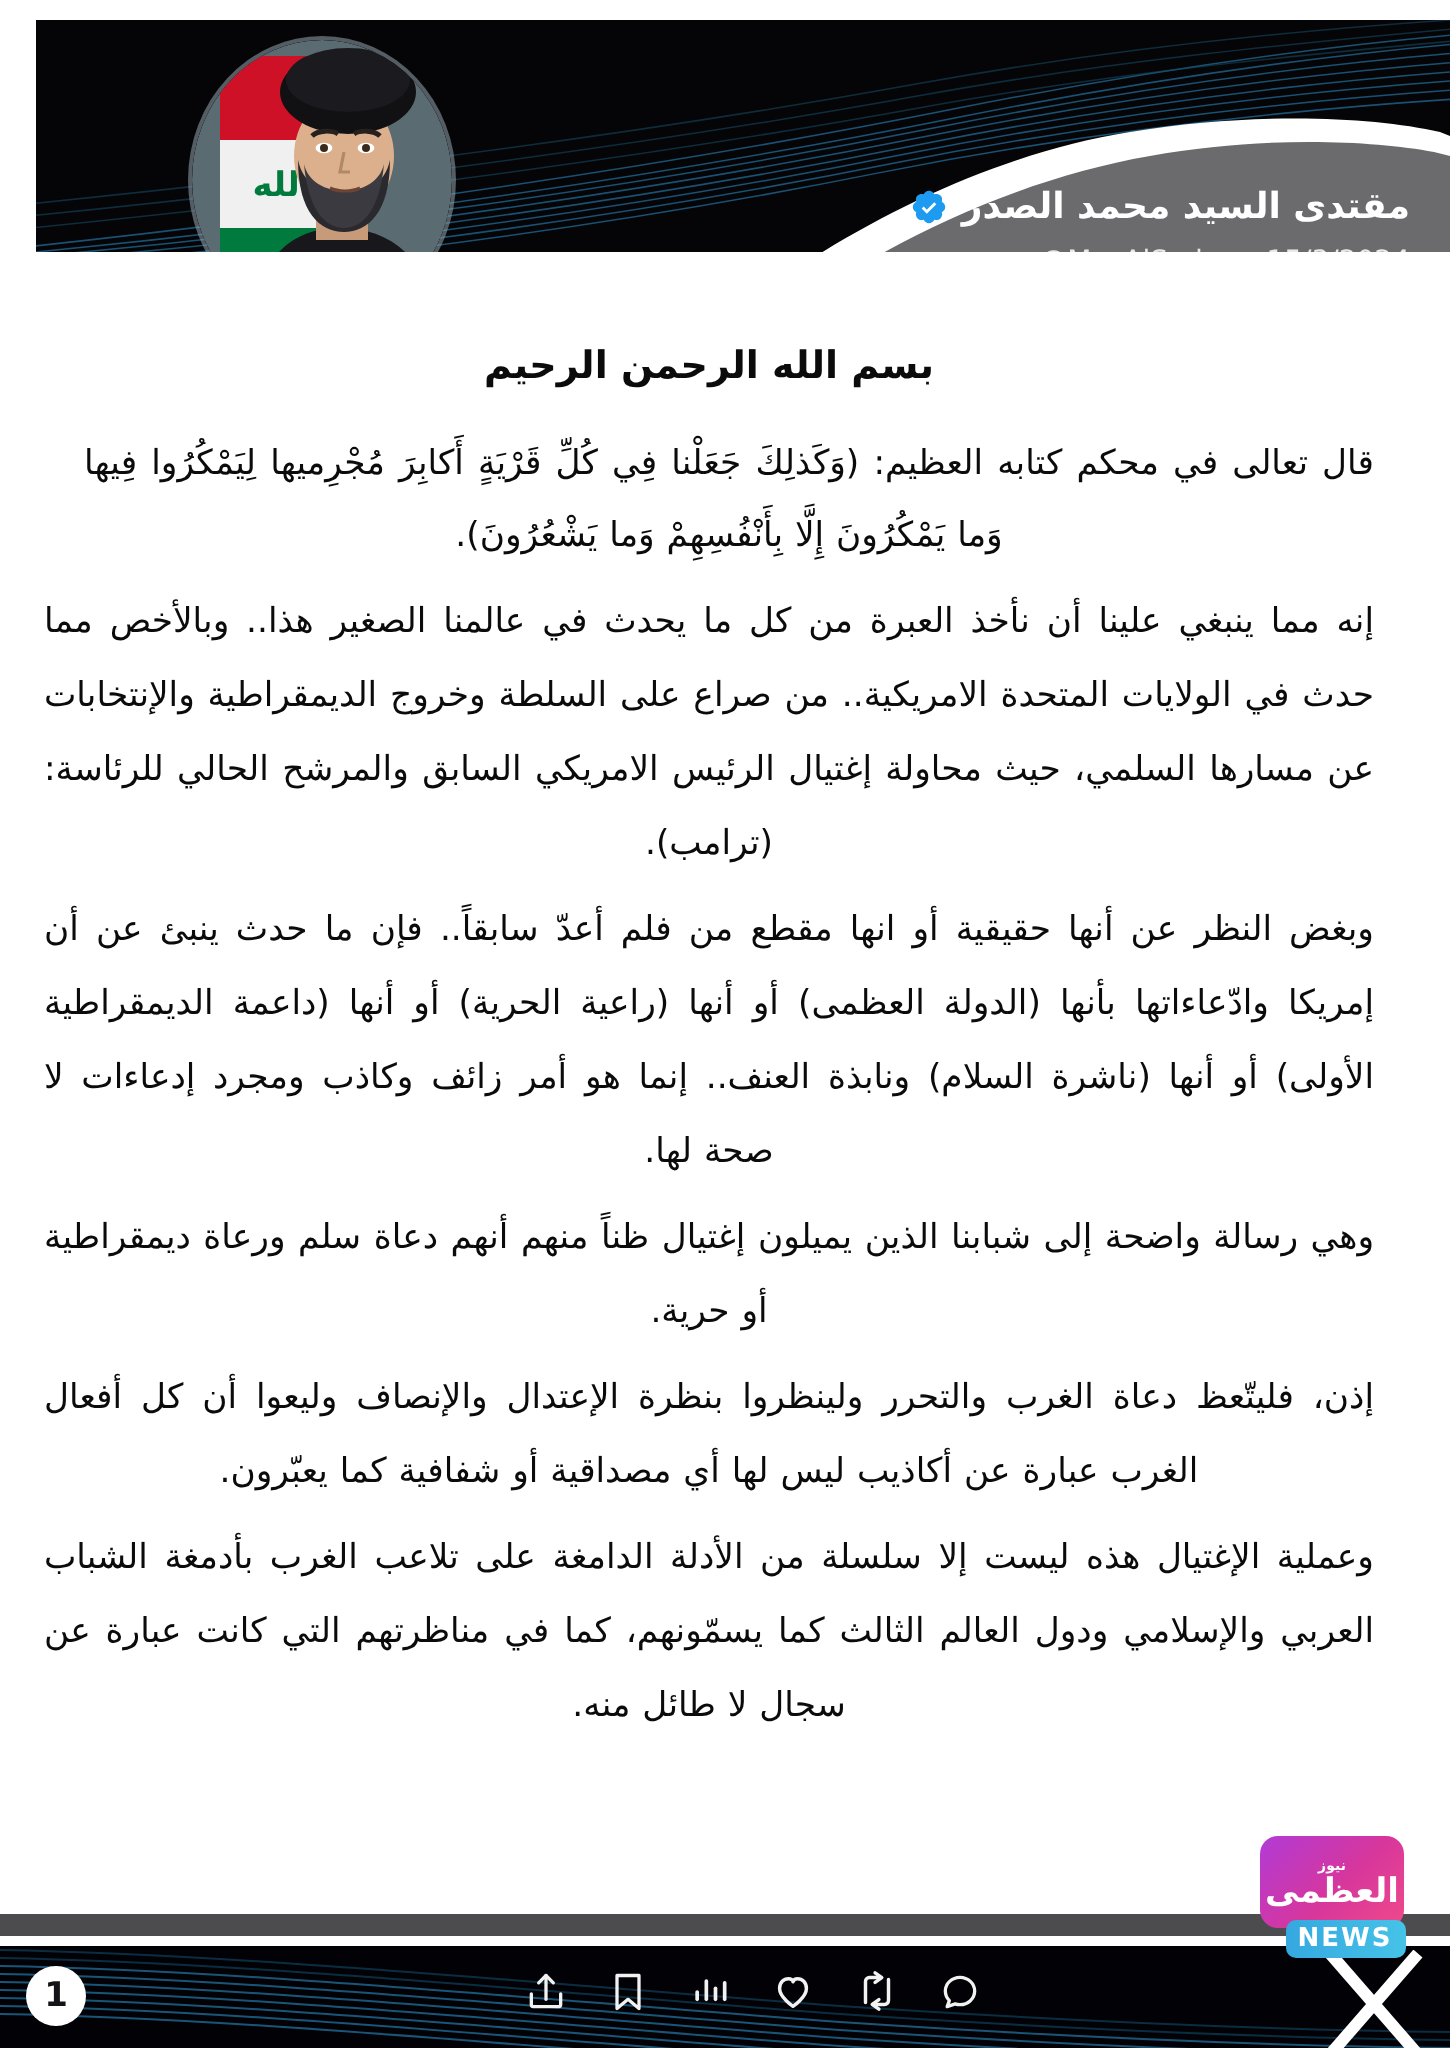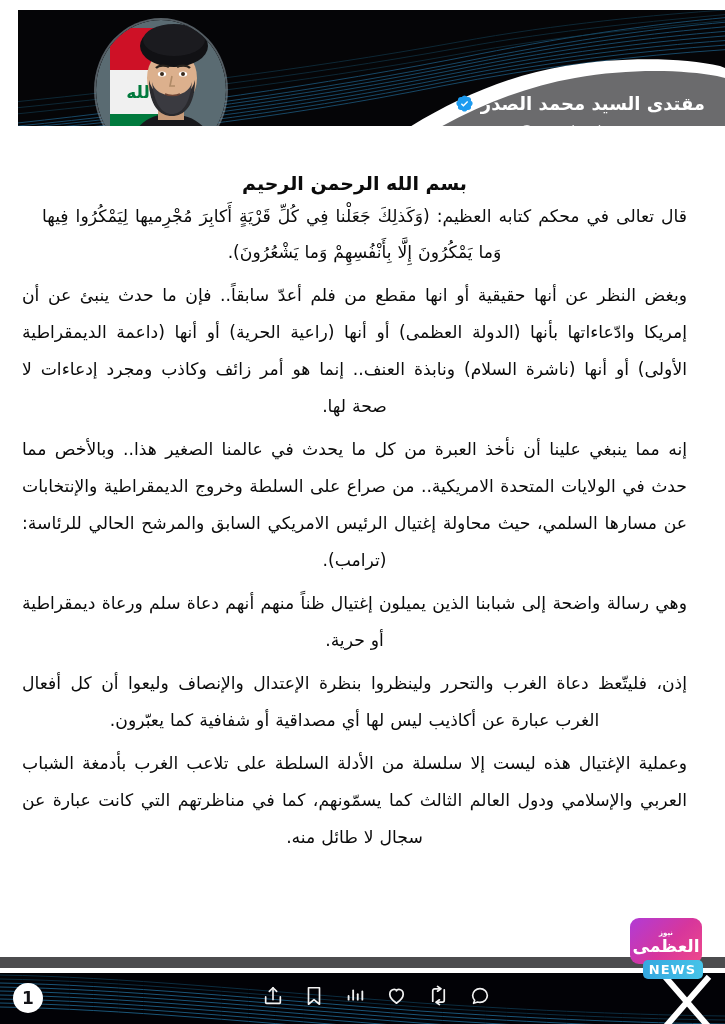--- a/index.html
+++ b/index.html
@@ -109,21 +109,21 @@
     width: 665px;
     direction: rtl;
     text-align: right;
     color: #0b0b0b;
   }
   .bismillah {
     text-align: center;
     font-size: 19px;
     font-weight: bold;
     line-height: 1.5;
-    margin: 6px 0 0 0;
+    margin: 6px 0 16px 0;
   }
   .para {
     font-size: 17.2px;
     line-height: 2.15;
     text-align: justify;
     text-align-last: center;
     margin: 0 0 6px 0;
     word-spacing: .5px;
   }
   .para.quote {
@@ -323,25 +323,25 @@
           <path d="M76,56 L74,66 L79,66" stroke="#b08a67" stroke-width="1.6" fill="none"></path>
           <path d="M69,74 C73,76 80,76 84,74" stroke="#6d4434" stroke-width="1.6" fill="none"></path>
         </g>
       </svg>
     </div>
   </div>
 
   <div class="content">
     <div class="bismillah">بسم الله الرحمن الرحيم</div>
     <p class="para quote">قال تعالى في محكم كتابه العظيم: (وَكَذلِكَ جَعَلْنا فِي كُلِّ قَرْيَةٍ أَكابِرَ مُجْرِميها لِيَمْكُرُوا فِيها وَما يَمْكُرُونَ إِلَّا بِأَنْفُسِهِمْ وَما يَشْعُرُونَ).</p>
+    <p class="para">إنه مما ينبغي علينا أن نأخذ العبرة من كل ما يحدث في عالمنا الصغير هذا.. وبالأخص مما حدث في الولايات المتحدة الامريكية.. من صراع على السلطة وخروج الديمقراطية والإنتخابات عن مسارها السلمي، حيث محاولة إغتيال الرئيس الامريكي السابق والمرشح الحالي للرئاسة: (ترامب).</p>
     <p class="para">وبغض النظر عن أنها حقيقية أو انها مقطع من فلم أعدّ سابقاً.. فإن ما حدث ينبئ عن أن إمريكا وادّعاءاتها بأنها (الدولة العظمى) أو أنها (راعية الحرية) أو أنها (داعمة الديمقراطية الأولى) أو أنها (ناشرة السلام) ونابذة العنف.. إنما هو أمر زائف وكاذب ومجرد إدعاءات لا صحة لها.</p>
-    <p class="para">إنه مما ينبغي علينا أن نأخذ العبرة من كل ما يحدث في عالمنا الصغير هذا.. وبالأخص مما حدث في الولايات المتحدة الامريكية.. من صراع على السلطة وخروج الديمقراطية والإنتخابات عن مسارها السلمي، حيث محاولة إغتيال الرئيس الامريكي السابق والمرشح الحالي للرئاسة: (ترامب).</p>
     <p class="para">وهي رسالة واضحة إلى شبابنا الذين يميلون إغتيال ظناً منهم أنهم دعاة سلم ورعاة ديمقراطية أو حرية.</p>
     <p class="para">إذن، فليتّعظ دعاة الغرب والتحرر ولينظروا بنظرة الإعتدال والإنصاف وليعوا أن كل أفعال الغرب عبارة عن أكاذيب ليس لها أي مصداقية أو شفافية كما يعبّرون.</p>
-    <p class="para">وعملية الإغتيال هذه ليست إلا سلسلة من الأدلة السلطة على تلاعب الغرب بأدمغة الشباب العربي والإسلامي ودول العالم الثالث كما يسمّونهم، كما في مناظرتهم التي كانت عبارة عن سجال لا طائل منه.</p>
+    <p class="para">وعملية الإغتيال هذه ليست إلا سلسلة من الأدلة الدامغة على تلاعب الغرب بأدمغة الشباب العربي والإسلامي ودول العالم الثالث كما يسمّونهم، كما في مناظرتهم التي كانت عبارة عن سجال لا طائل منه.</p>
   </div>
 
   <div class="gray-strip"></div>
 
   <div class="footer">
     <svg class="footer-waves" viewBox="0 0 725 51" preserveAspectRatio="none">
       <rect x="0" y="0" width="725" height="51" fill="#020206"></rect>
       <g stroke="#1d5f85" stroke-width="1" fill="none" opacity="0.9">
         <path d="M0,10 C120,12 260,26 420,38 C540,46 640,50 725,51"></path>
         <path d="M0,14 C120,16 260,30 420,42 C540,50 640,54 725,55"></path>

